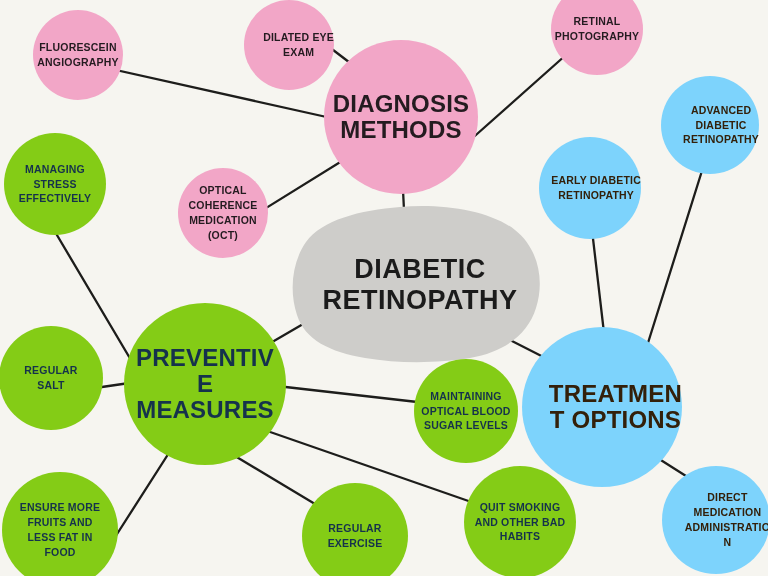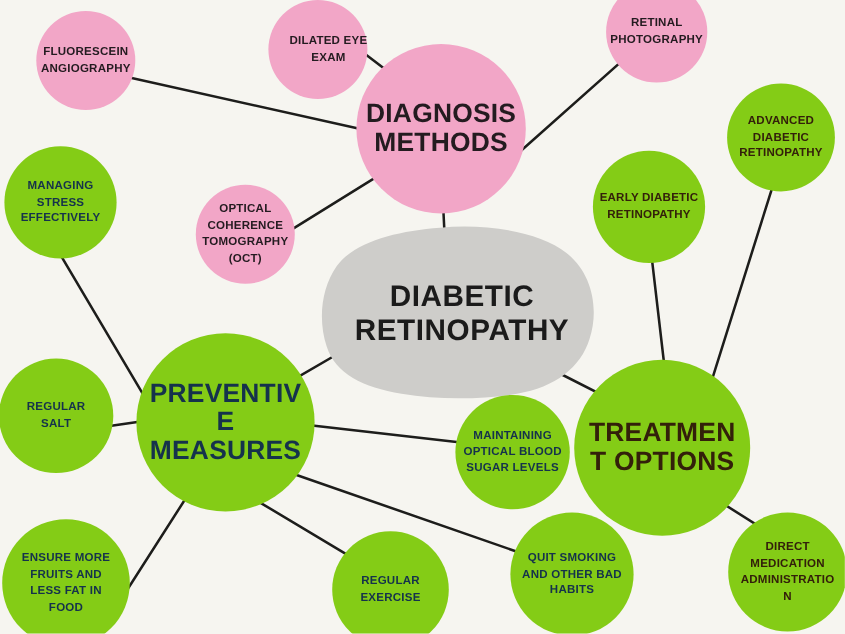--- a/index.html
+++ b/index.html
@@ -12,21 +12,21 @@
   #edge-lines line{stroke:#1D1D1B;stroke-width:2.3;stroke-linecap:round;}
   #center-blob{fill:#CECDCA;}
   .node{
     position:absolute;z-index:2;border-radius:50%;
     display:flex;align-items:center;justify-content:center;
     text-align:center;font-weight:700;
   }
   .node .lbl{white-space:pre-line;}
   .pink{background:#F2A6C7;color:#241B20;}
   .blue{background:#84cc16;color:#15324C;}
-  .orange{background:#84cc16;color:#33200A;}
+  .orange{background:#7dd3fc;color:#33200A;justify-content:flex-end;}
   .small{font-size:10.5px;line-height:1.42;letter-spacing:.2px;}
   .big{font-size:24px;line-height:1.08;letter-spacing:.2px;}
   #center-label{
     position:absolute;z-index:2;left:300px;top:240px;width:240px;height:90px;
     display:flex;align-items:center;justify-content:center;text-align:center;
     font-weight:700;font-size:27px;line-height:1.15;color:#1B1B1B;letter-spacing:.5px;
   }
   #center-label .lbl{white-space:pre-line;}
 </style>
 </head>
@@ -78,21 +78,21 @@
     <span class="lbl">RETINAL
 PHOTOGRAPHY</span>
   </div>
 <div class="node pink big" style="left:324px;top:40px;width:154px;height:154px;">
     <span class="lbl">DIAGNOSIS
 METHODS</span>
   </div>
 <div class="node pink small" style="left:178px;top:168px;width:90px;height:90px;">
     <span class="lbl">OPTICAL
 COHERENCE
-TOMOGRAPHY
+MEDICATION
 (OCT)</span>
   </div>
 
 <div class="node blue small" style="left:4px;top:133px;width:102px;height:102px;">
     <span class="lbl">MANAGING
 STRESS
 EFFECTIVELY</span>
   </div>
 <div class="node orange small" style="left:661px;top:76px;width:98px;height:98px;">
     <span class="lbl">ADVANCED

